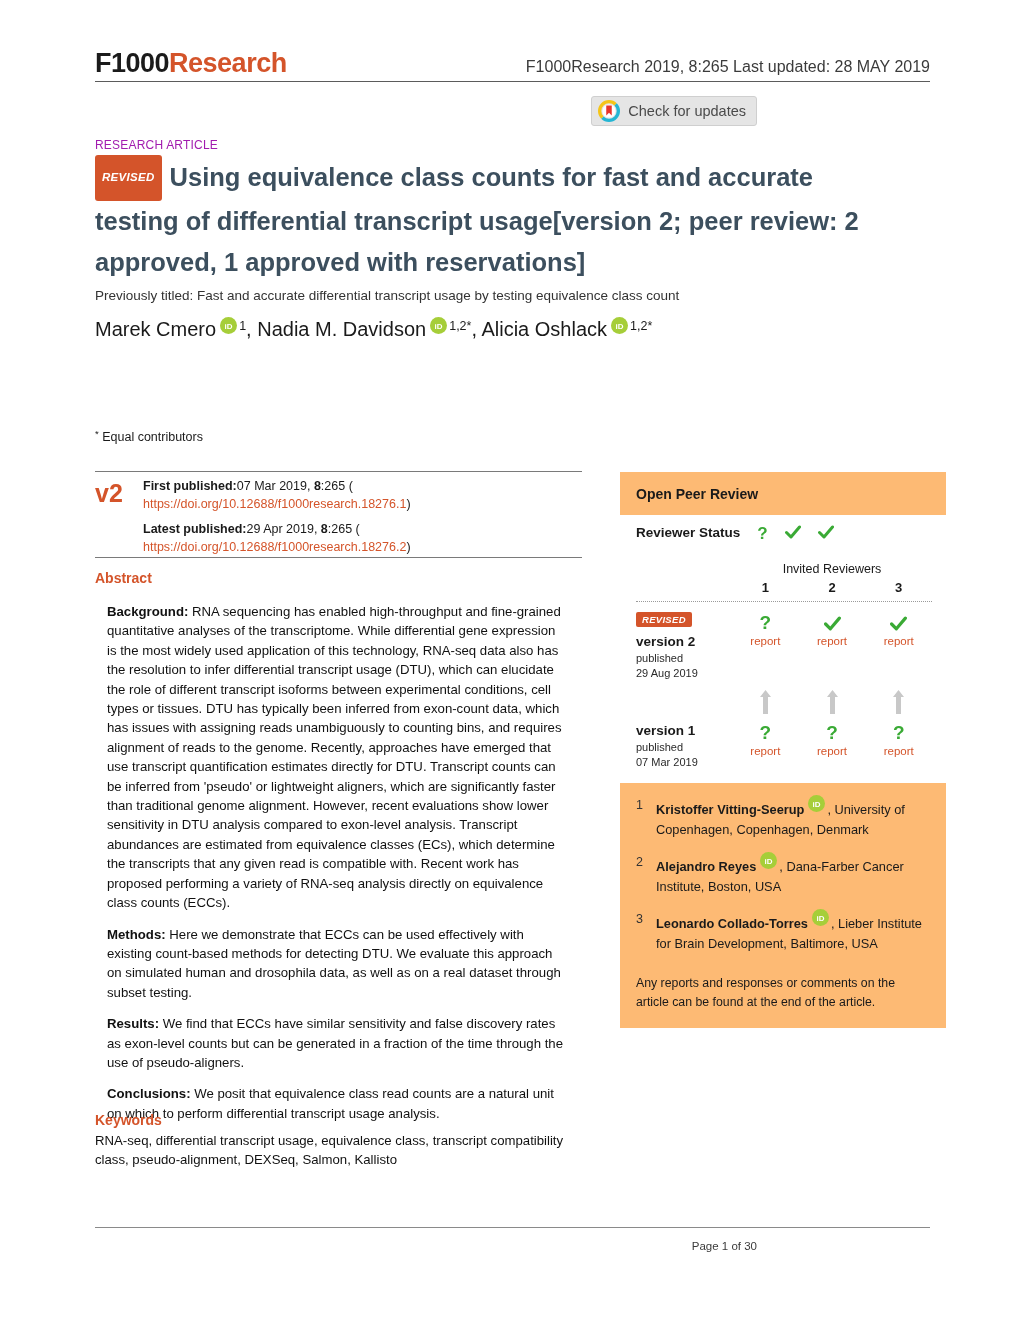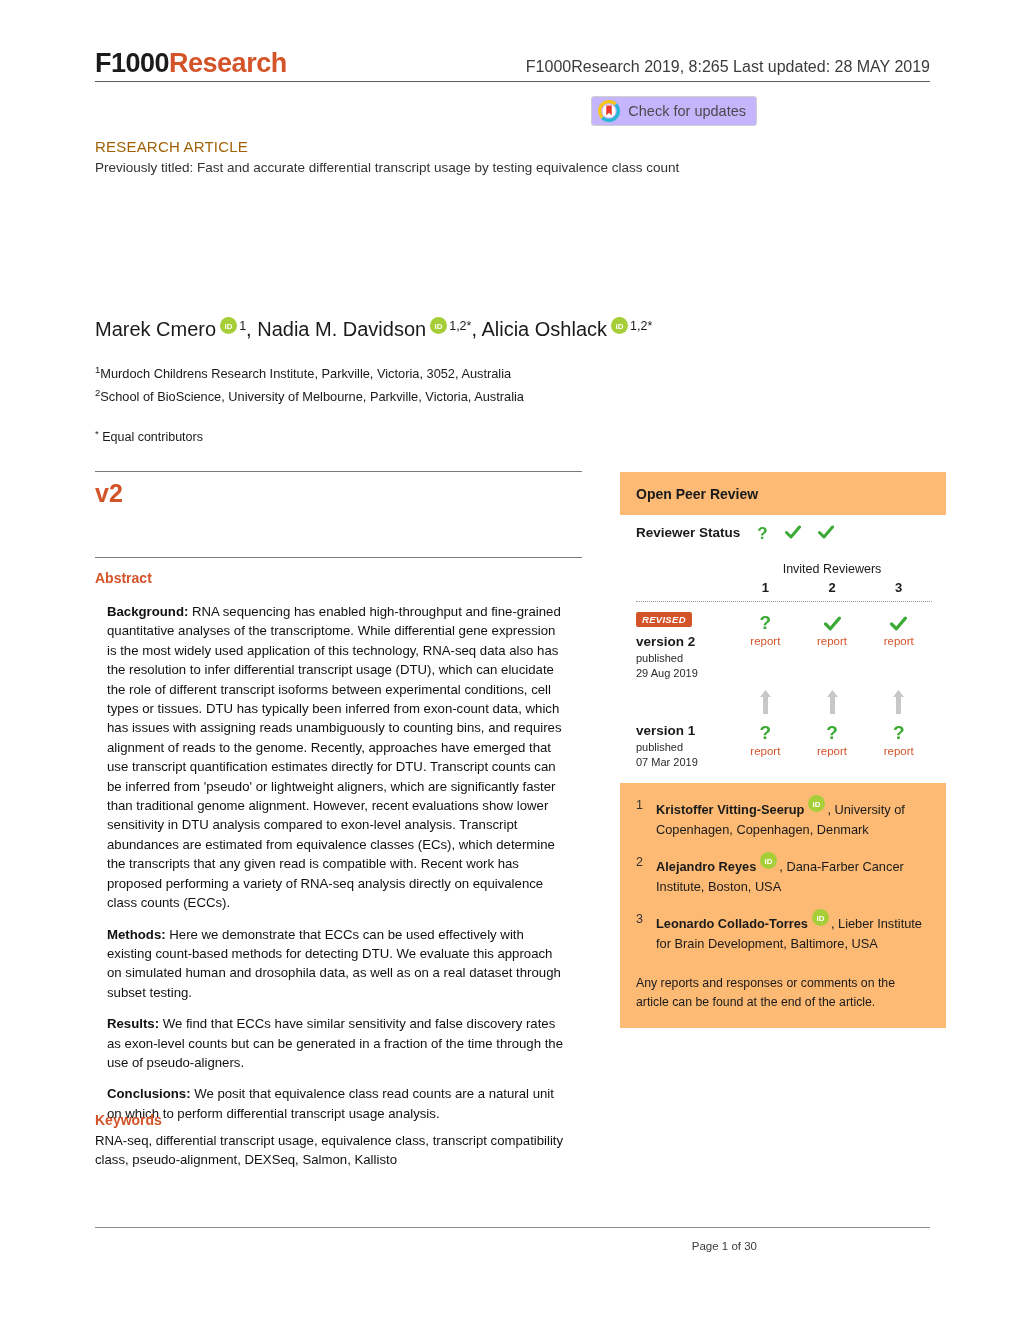--- a/index.html
+++ b/index.html
@@ -64,37 +64,37 @@
     position: absolute;
     right: 95px;
     top: 96px;
     height: 30px;
     display: flex;
     align-items: center;
     gap: 8px;
     padding: 3px 10px 3px 6px;
     border: 1px solid #cfcfcf;
     border-radius: 3px;
-    background: #c4b5fd;
+    background: #e5e5e5;
     box-sizing: border-box;
   }
   .crossmark-label {
     font-size: 14.5px;
     color: #4a4a4a;
     white-space: nowrap;
   }
   .cm-logo { width: 22px; height: 22px; display: block; }
 
   
   .art-type {
     position: absolute;
     left: 95px;
     top: 138px;
-    font-size: 15px;
-    color: #a16207;
+    font-size: 12px;
+    color: #a21caf;
     letter-spacing: 0.2px;
   }
   .title-block {
     position: absolute;
     left: 95px;
     top: 155px;
     width: 790px;
   }
   .title {
     font-size: 25.5px;
@@ -384,46 +384,51 @@
       <circle cx="20" cy="20" r="17" fill="none" stroke="#24b6d4" stroke-width="6" stroke-dasharray="53 54" transform="rotate(-45 20 20)"></circle>
       <circle cx="20" cy="20" r="12" fill="#ffffff"></circle>
       <path d="M15 10 h10 v18 l-5 -5 l-5 5 z" fill="#e8342a"></path>
     </svg>
     <span class="crossmark-label">Check for updates</span>
   </div>
 
   <div class="art-type">RESEARCH ARTICLE</div>
 
   <div class="title-block">
+    <h1 class="title"><span class="revised-badge">REVISED</span><span>Using equivalence class counts for fast and accurate testing of differential transcript usage</span><span>[version 2; peer review: 2 approved, 1 approved with reservations]</span></h1>
     <p class="prev-title">Previously titled: Fast and accurate differential transcript usage by testing equivalence class count</p>
   </div>
 
   <div class="authors">
     <span>Marek Cmero</span><svg class="orcid" viewBox="0 0 32 32">
         <circle cx="16" cy="16" r="16" fill="#a6ce39"></circle>
         <text x="16" y="22" font-family="'Liberation Sans', sans-serif" font-size="15" font-weight="bold" fill="#ffffff" text-anchor="middle">iD</text>
       </svg><span class="sup">1</span><span>, </span><span>Nadia M. Davidson</span><svg class="orcid" viewBox="0 0 32 32">
         <circle cx="16" cy="16" r="16" fill="#a6ce39"></circle>
         <text x="16" y="22" font-family="'Liberation Sans', sans-serif" font-size="15" font-weight="bold" fill="#ffffff" text-anchor="middle">iD</text>
       </svg><span class="sup">1,2*</span><span>, </span><span>Alicia Oshlack</span><svg class="orcid" viewBox="0 0 32 32">
         <circle cx="16" cy="16" r="16" fill="#a6ce39"></circle>
         <text x="16" y="22" font-family="'Liberation Sans', sans-serif" font-size="15" font-weight="bold" fill="#ffffff" text-anchor="middle">iD</text>
       </svg><span class="sup">1,2*</span>
   </div>
 
-  <div class="affils">
-    <div><span class="sup">1</span><span>Murdoch Childrens Research Institute, Parkville, Victoria, 3052, Australia</span></div>
-    <div><span class="sup">2</span><span>School of BioScience, University of Melbourne, Parkville, Victoria, Australia</span></div>
-  </div>
   <div class="equal"><span class="sup">*</span> <span>Equal contributors</span></div>
 
   <div class="version-rule-top"></div>
   <div class="version-block">
     <div class="v-tag">v2</div>
     <div class="pub-lines">
+      <div class="pub-group">
+        <b>First published:</b><span>07 Mar 2019, </span><b>8</b><span>:265 (</span><br>
+        <a class="doi-link" href="#">https://doi.org/10.12688/f1000research.18276.1</a><span>)</span>
+      </div>
+      <div class="pub-group">
+        <b>Latest published:</b><span>29 Apr 2019, </span><b>8</b><span>:265 (</span><br>
+        <a class="doi-link" href="#">https://doi.org/10.12688/f1000research.18276.2</a><span>)</span>
+      </div>
     </div>
   </div>
   <div class="version-rule-bot"></div>
 
   <div class="abstract-head">Abstract</div>
   <div class="abstract-body">
     <p><b>Background:</b><span> RNA sequencing has enabled high-throughput and fine-grained quantitative analyses of the transcriptome. While differential gene expression is the most widely used application of this technology, RNA-seq data also has the resolution to infer differential transcript usage (DTU), which can elucidate the role of different transcript isoforms between experimental conditions, cell types or tissues. DTU has typically been inferred from exon-count data, which has issues with assigning reads unambiguously to counting bins, and requires alignment of reads to the genome. Recently, approaches have emerged that use transcript quantification estimates directly for DTU. Transcript counts can be inferred from 'pseudo' or lightweight aligners, which are significantly faster than traditional genome alignment. However, recent evaluations show lower sensitivity in DTU analysis compared to exon-level analysis. Transcript abundances are estimated from equivalence classes (ECs), which determine the transcripts that any given read is compatible with. Recent work has proposed performing a variety of RNA-seq analysis directly on equivalence class counts (ECCs).</span></p>
     <p><b>Methods:</b><span> Here we demonstrate that ECCs can be used effectively with existing count-based methods for detecting DTU. We evaluate this approach on simulated human and drosophila data, as well as on a real dataset through subset testing.</span></p>
     <p><b>Results:</b><span> We find that ECCs have similar sensitivity and false discovery rates as exon-level counts but can be generated in a fraction of the time through the use of pseudo-aligners.</span></p>
     <p><b>Conclusions:</b><span> We posit that equivalence class read counts are a natural unit on which to perform differential transcript usage analysis.</span></p>

